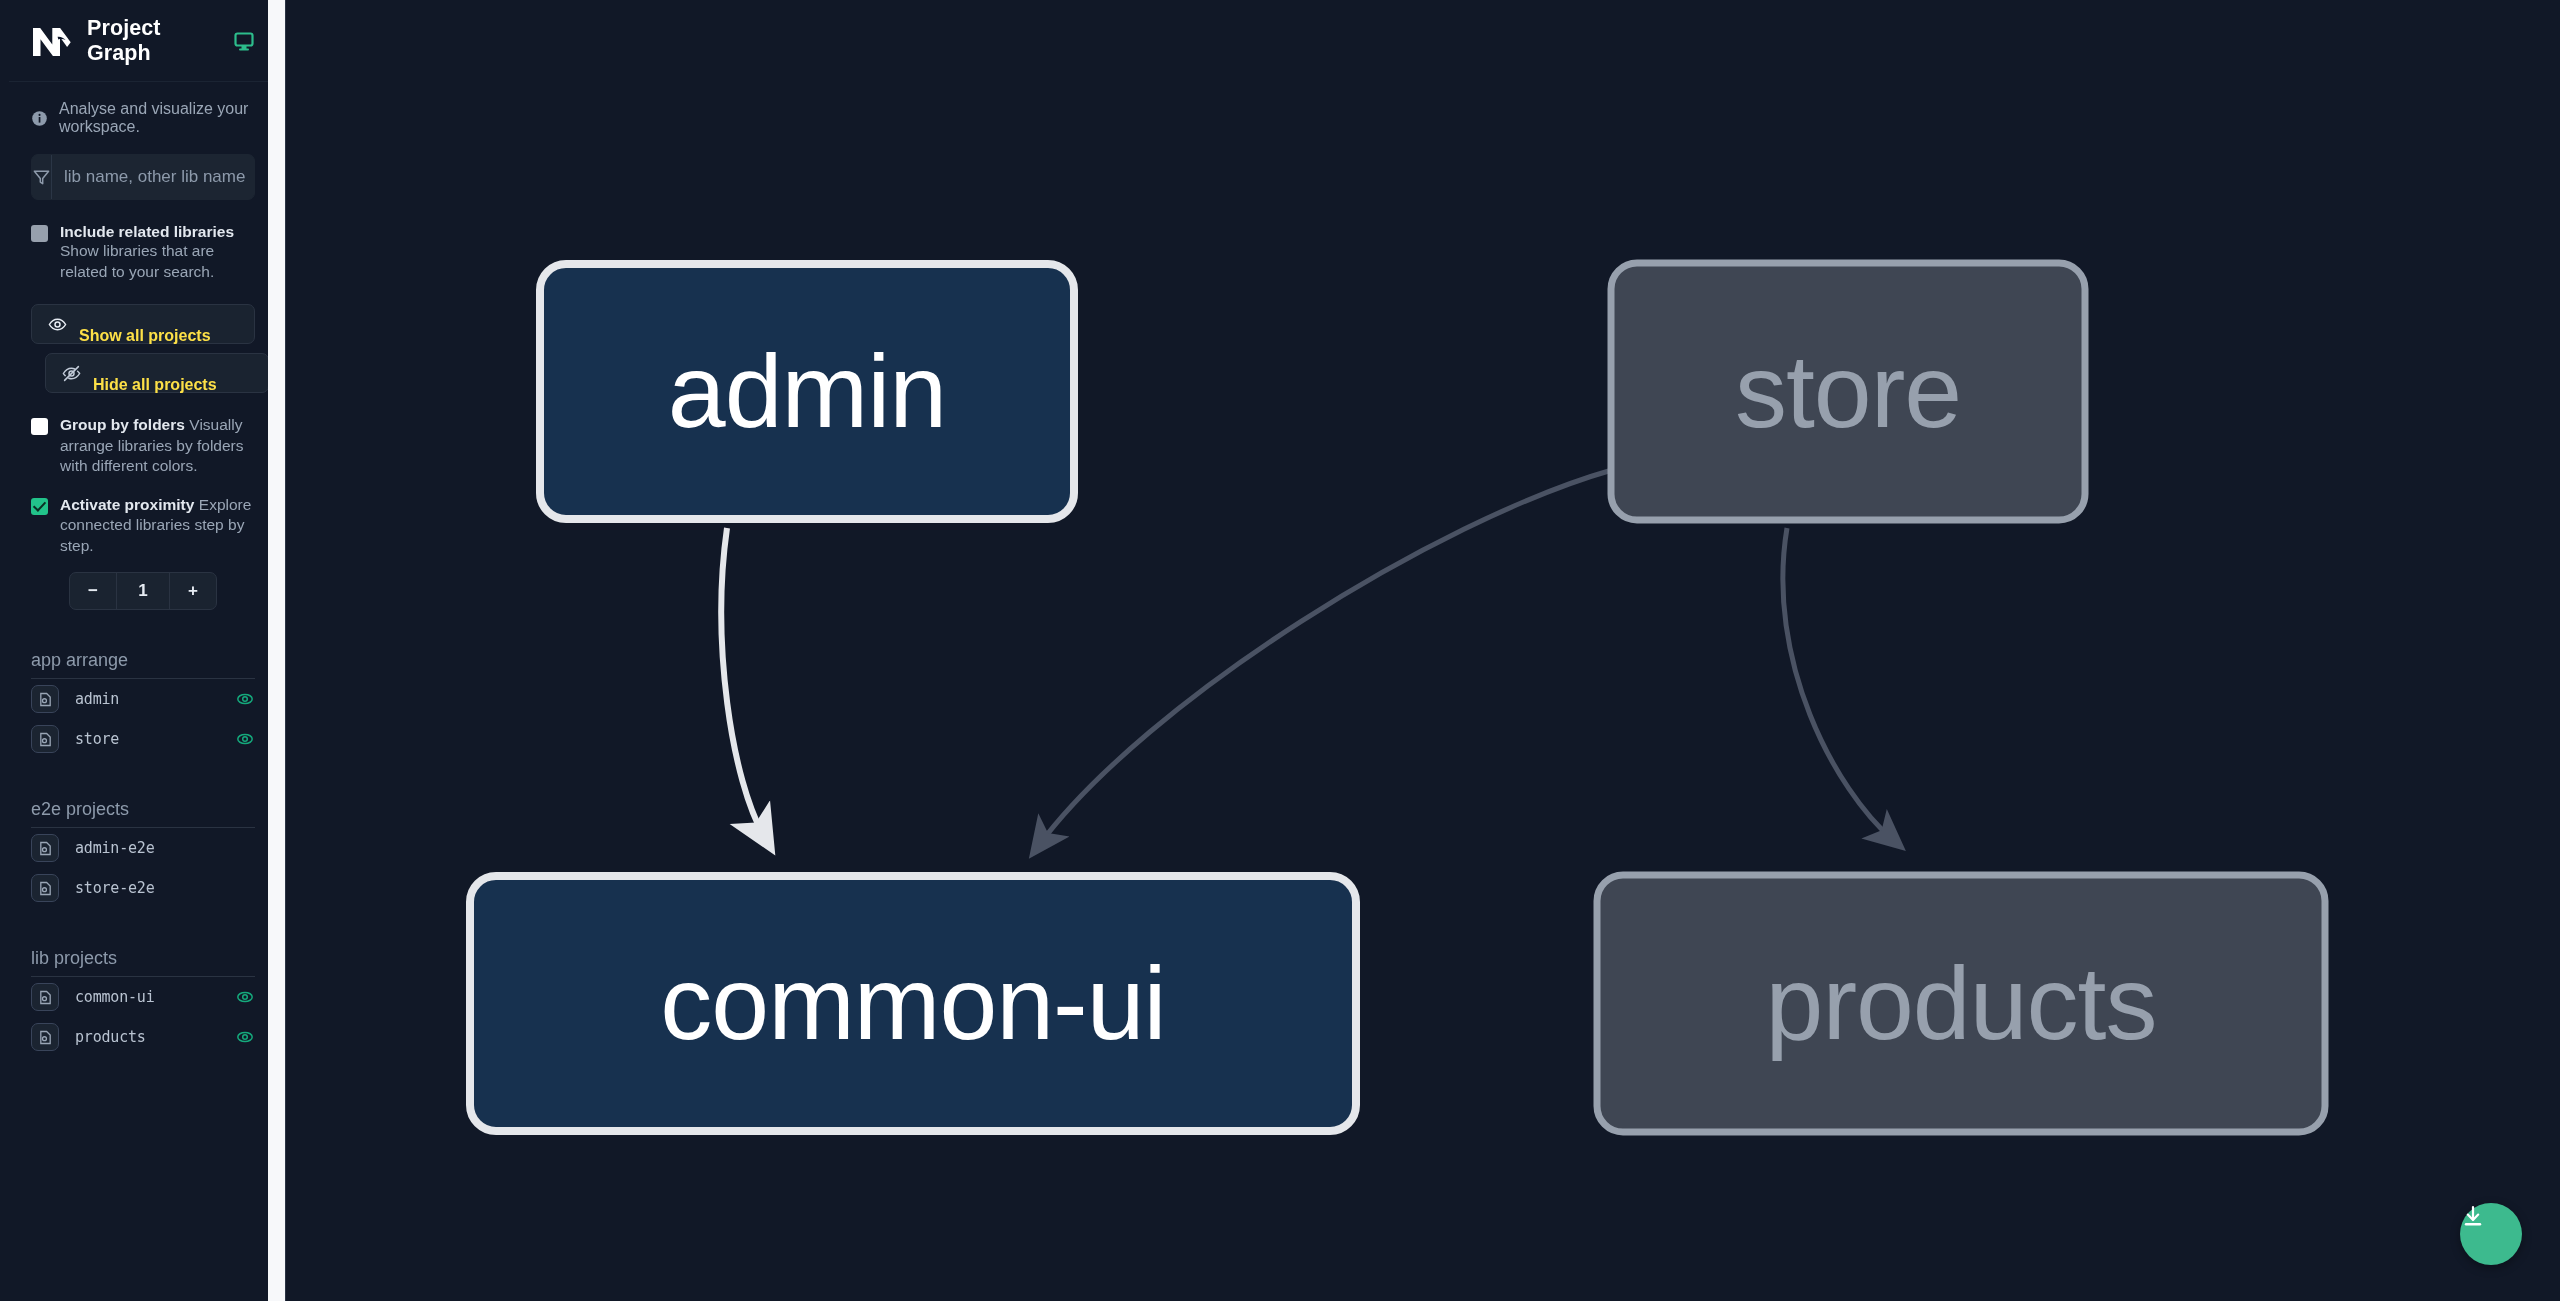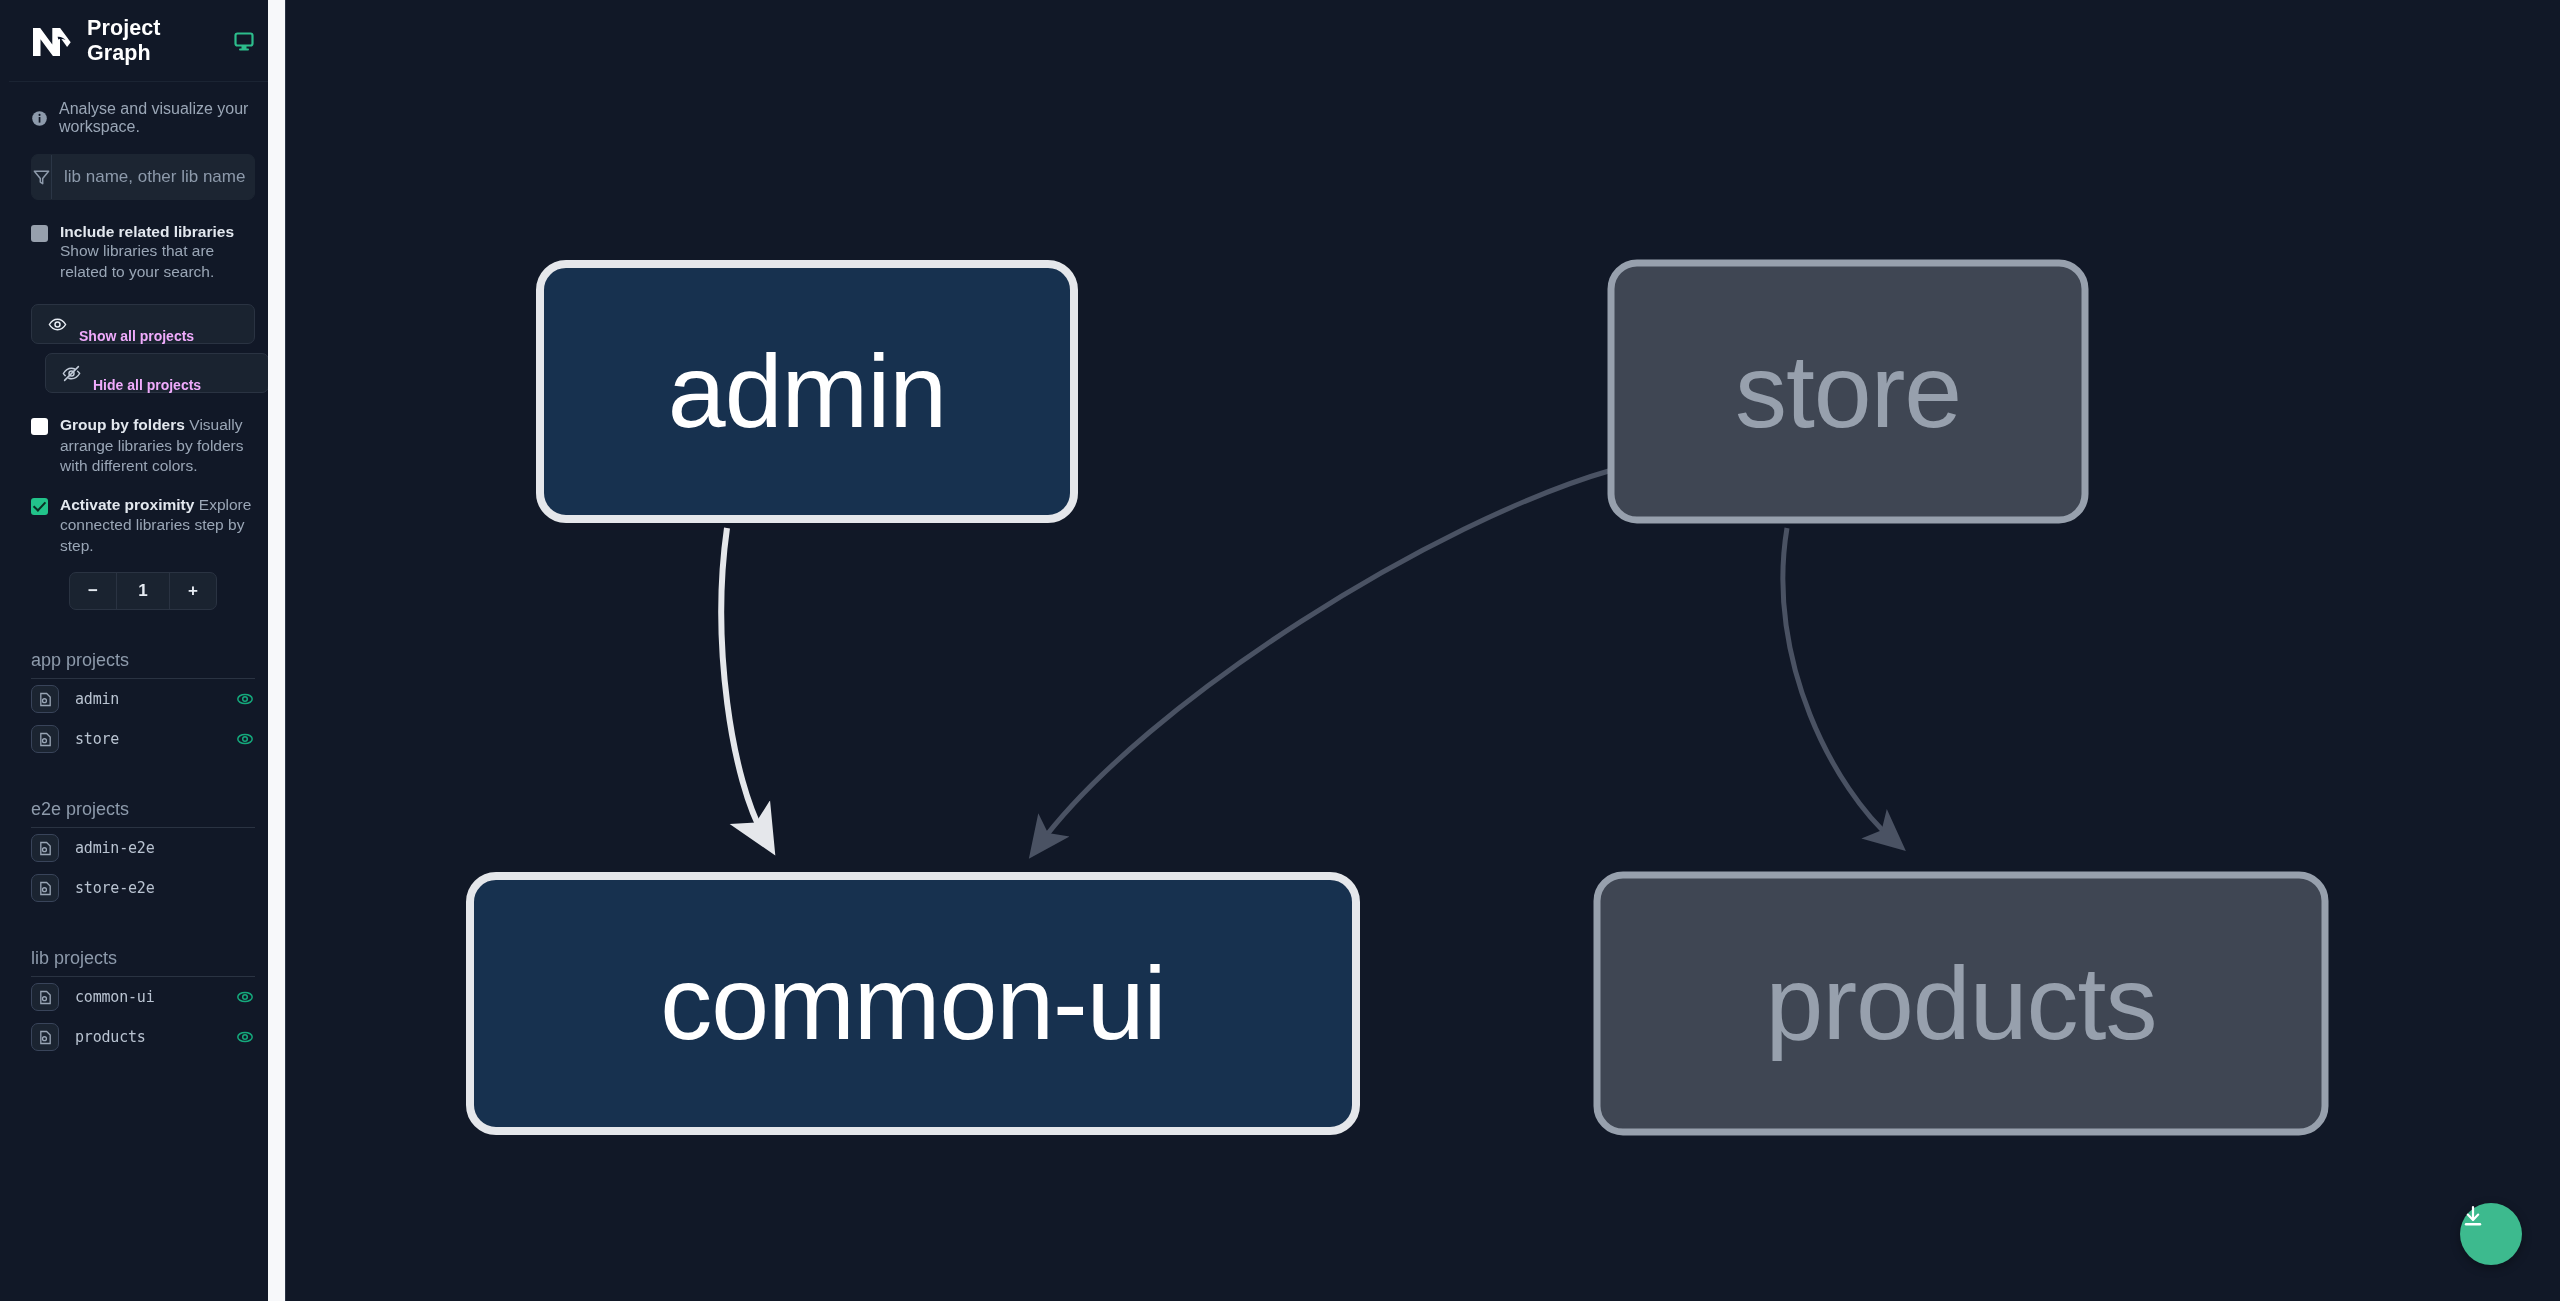--- a/index.html
+++ b/index.html
@@ -80,21 +80,21 @@
   .opt-desc  { color: #9aa6b6; font-size: 15.5px; line-height: 20.5px; margin-top: 2px; }
 
   .btn-row { padding: 22px 22px 0 22px; }
   .btn-row.second { padding-top: 9px; padding-left: 36px; }
   .pbtn {
     width: 224px; height: 40px; border-radius: 7px;
     background: #1a2330; border: 1px solid #2a3342;
     display: flex; align-items: center; gap: 12px;
     padding: 0 16px; cursor: pointer;
   }
-  .pbtn .lbl { color: #f0abfc; font-size: 14px; font-weight: 700; margin-top: 23px; }
+  .pbtn .lbl { color: #fde047; font-size: 16px; font-weight: 700; margin-top: 23px; }
   .eye-ico { width: 19px; height: 19px; flex: 0 0 auto; }
 
   .stepper-row { padding: 16px 22px 0 22px; display: flex; justify-content: center; }
   .stepper {
     display: flex; height: 38px; border-radius: 7px; overflow: hidden;
     border: 1px solid #2a3342; background: #1a2330;
   }
   .stepper > div {
     display: flex; align-items: center; justify-content: center;
     color: #e6ebf2; font-size: 17px; font-weight: 700;
@@ -247,21 +247,21 @@
       </div>
 
       <div class="stepper-row">
         <div class="stepper">
           <div class="stp-btn">−</div>
           <div class="stp-val">1</div>
           <div class="stp-btn">+</div>
         </div>
       </div>
 
-      <div class="group-head">app projects</div>
+      <div class="group-head">app arrange</div>
       <div class="proj-row">
         <span class="proj-ico">
           <svg viewBox="0 0 16 16" width="15" height="15" aria-hidden="true">
             <path d="M3 1.6h6.2L13 5.4v9H3z" fill="none" stroke="#9aa6b6" stroke-width="1.4"></path>
             <circle cx="6.9" cy="9.3" r="2.1" fill="none" stroke="#9aa6b6" stroke-width="1.4"></circle>
           </svg>
         </span>
         <span class="proj-name">admin</span>
         <span class="proj-eye">
           <svg viewBox="0 0 20 20" width="20" height="20" aria-hidden="true">

